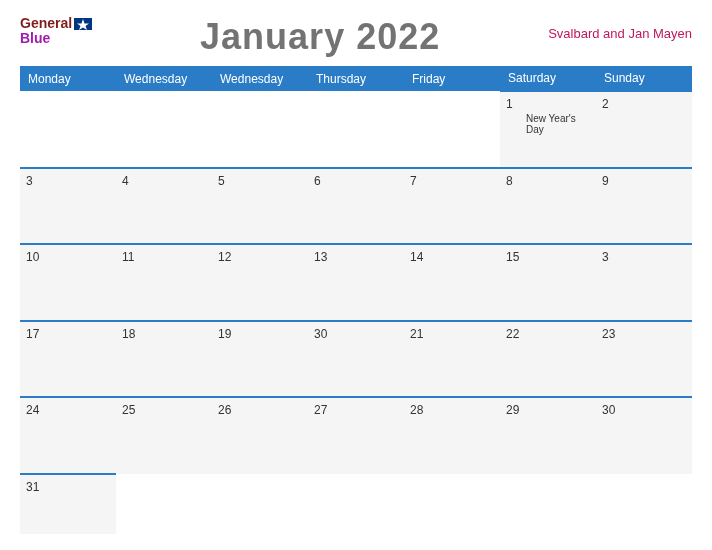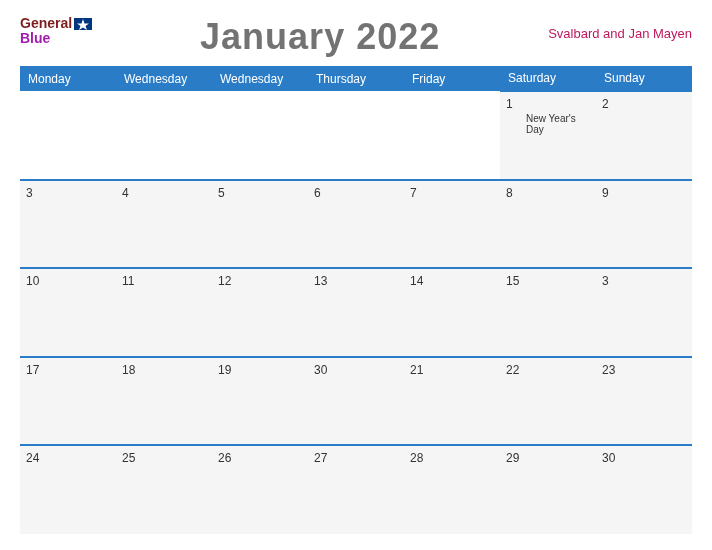--- a/index.html
+++ b/index.html
@@ -254,15 +254,26 @@
           <td>
             <span class="day-num">28</span>
           </td>
           <td>
             <span class="day-num">29</span>
           </td>
           <td>
             <span class="day-num">30</span>
           </td>
         </tr>
+        <tr class="last-row">
+          <td>
+            <span class="day-num">31</span>
+          </td>
+          <td class="empty-cell"></td>
+          <td class="empty-cell"></td>
+          <td class="empty-cell"></td>
+          <td class="empty-cell"></td>
+          <td class="empty-cell"></td>
+          <td class="empty-cell"></td>
+        </tr>
       </tbody>
   </table>
 </div>
 
 </body></html>

